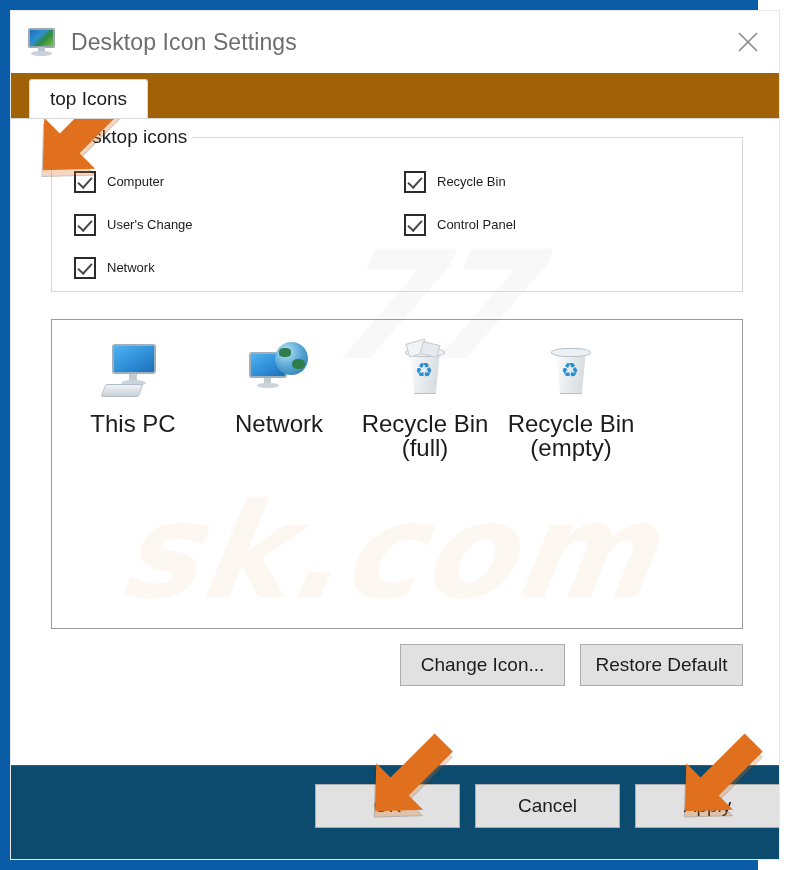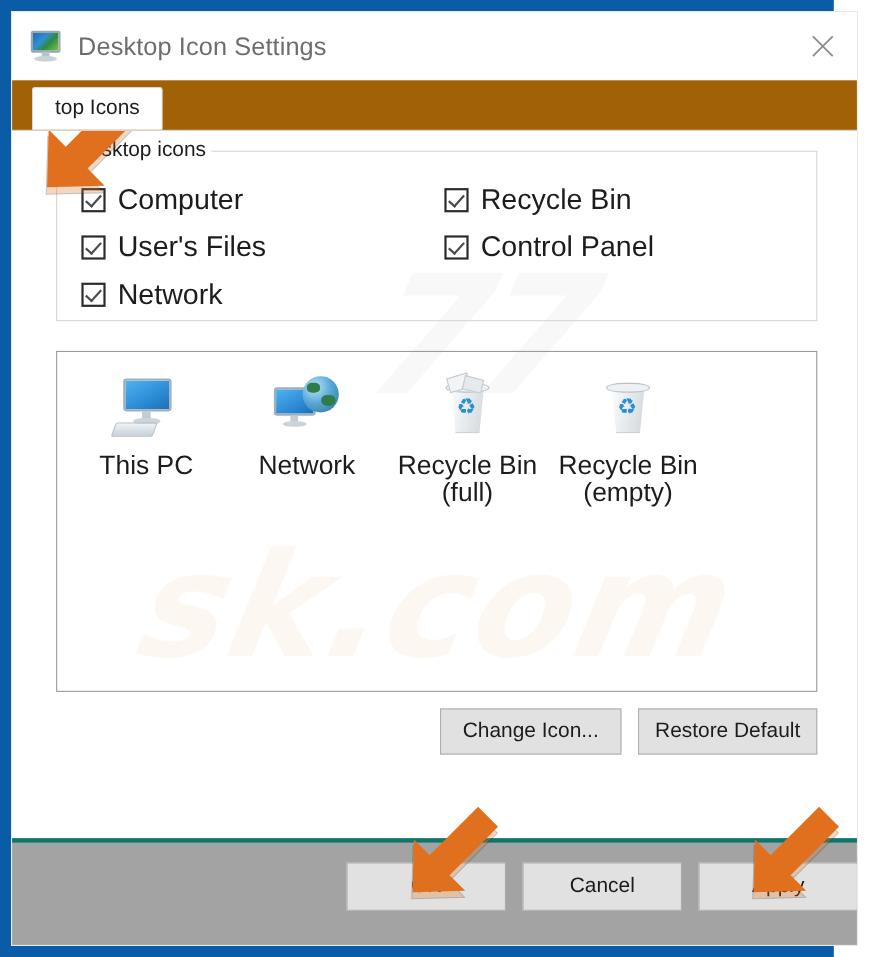--- a/index.html
+++ b/index.html
@@ -178,21 +178,21 @@
     content: "";
     position: absolute;
     left: 5px; top: 1px;
     width: 6px; height: 12px;
     border: solid #4a4a4a;
     border-width: 0 2px 2px 0;
     transform: rotate(42deg);
   }
   .cb-label {
     margin-left: 11px;
-    font-size: 26px;
+    font-size: 13px;
     color: #1c1c1c;
     white-space: nowrap;
   }
 
   
   .previewbox {
     position: absolute;
     left: 40px; top: 200px;
     width: 692px; height: 310px;
     border: 1px solid #9a9a9a;
@@ -408,22 +408,22 @@
     position: absolute;
     left: 46px; top: 585px;
     display: flex; align-items: center;
   }
 
   
   .footer {
     position: relative;
     flex: 0 0 93px;
     height: 93px;
-    background: #a3a3a3;
-    border-top: 4px solid #0f766e;
+    background: #0c4a6e;
+    border-top: 1px solid #0f766e;
   }
   .footer .btn { position: absolute; top: 18px; height: 44px; }
   .btn-ok     { left: 304px; width: 145px; }
   .btn-cancel { left: 464px; width: 145px; }
   .btn-apply  { left: 624px; width: 145px; }
 
   
   .arrow {
     position: absolute;
     pointer-events: none;
@@ -477,21 +477,21 @@
             <span class="cb-label">Computer</span>
           </div>
 
           <div class="cb-row">
             <span class="cbox checked"></span>
             <span class="cb-label">Recycle Bin</span>
           </div>
 
           <div class="cb-row">
             <span class="cbox checked"></span>
-            <span class="cb-label">User's Files</span>
+            <span class="cb-label">User's Change</span>
           </div>
 
           <div class="cb-row">
             <span class="cbox checked"></span>
             <span class="cb-label">Control Panel</span>
           </div>
 
           <div class="cb-row">
             <span class="cbox checked"></span>
             <span class="cb-label">Network</span>

